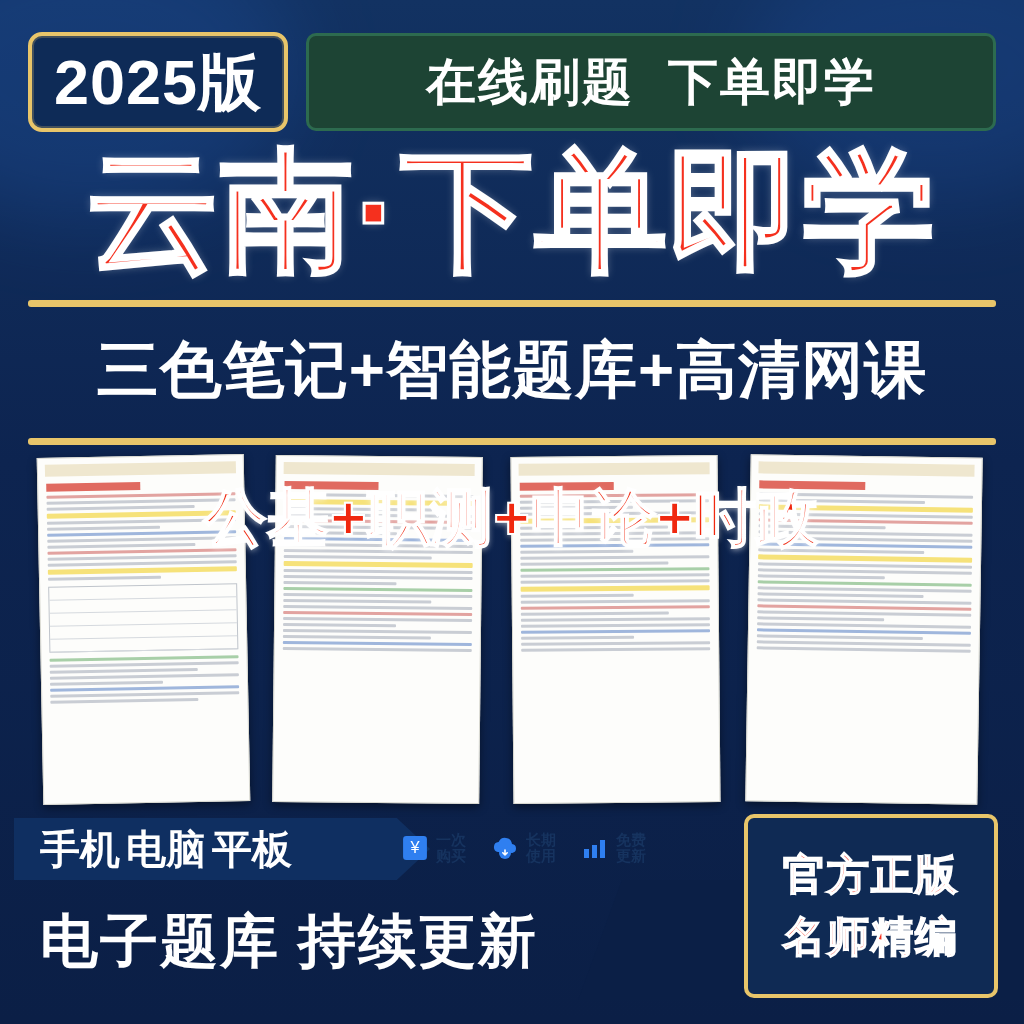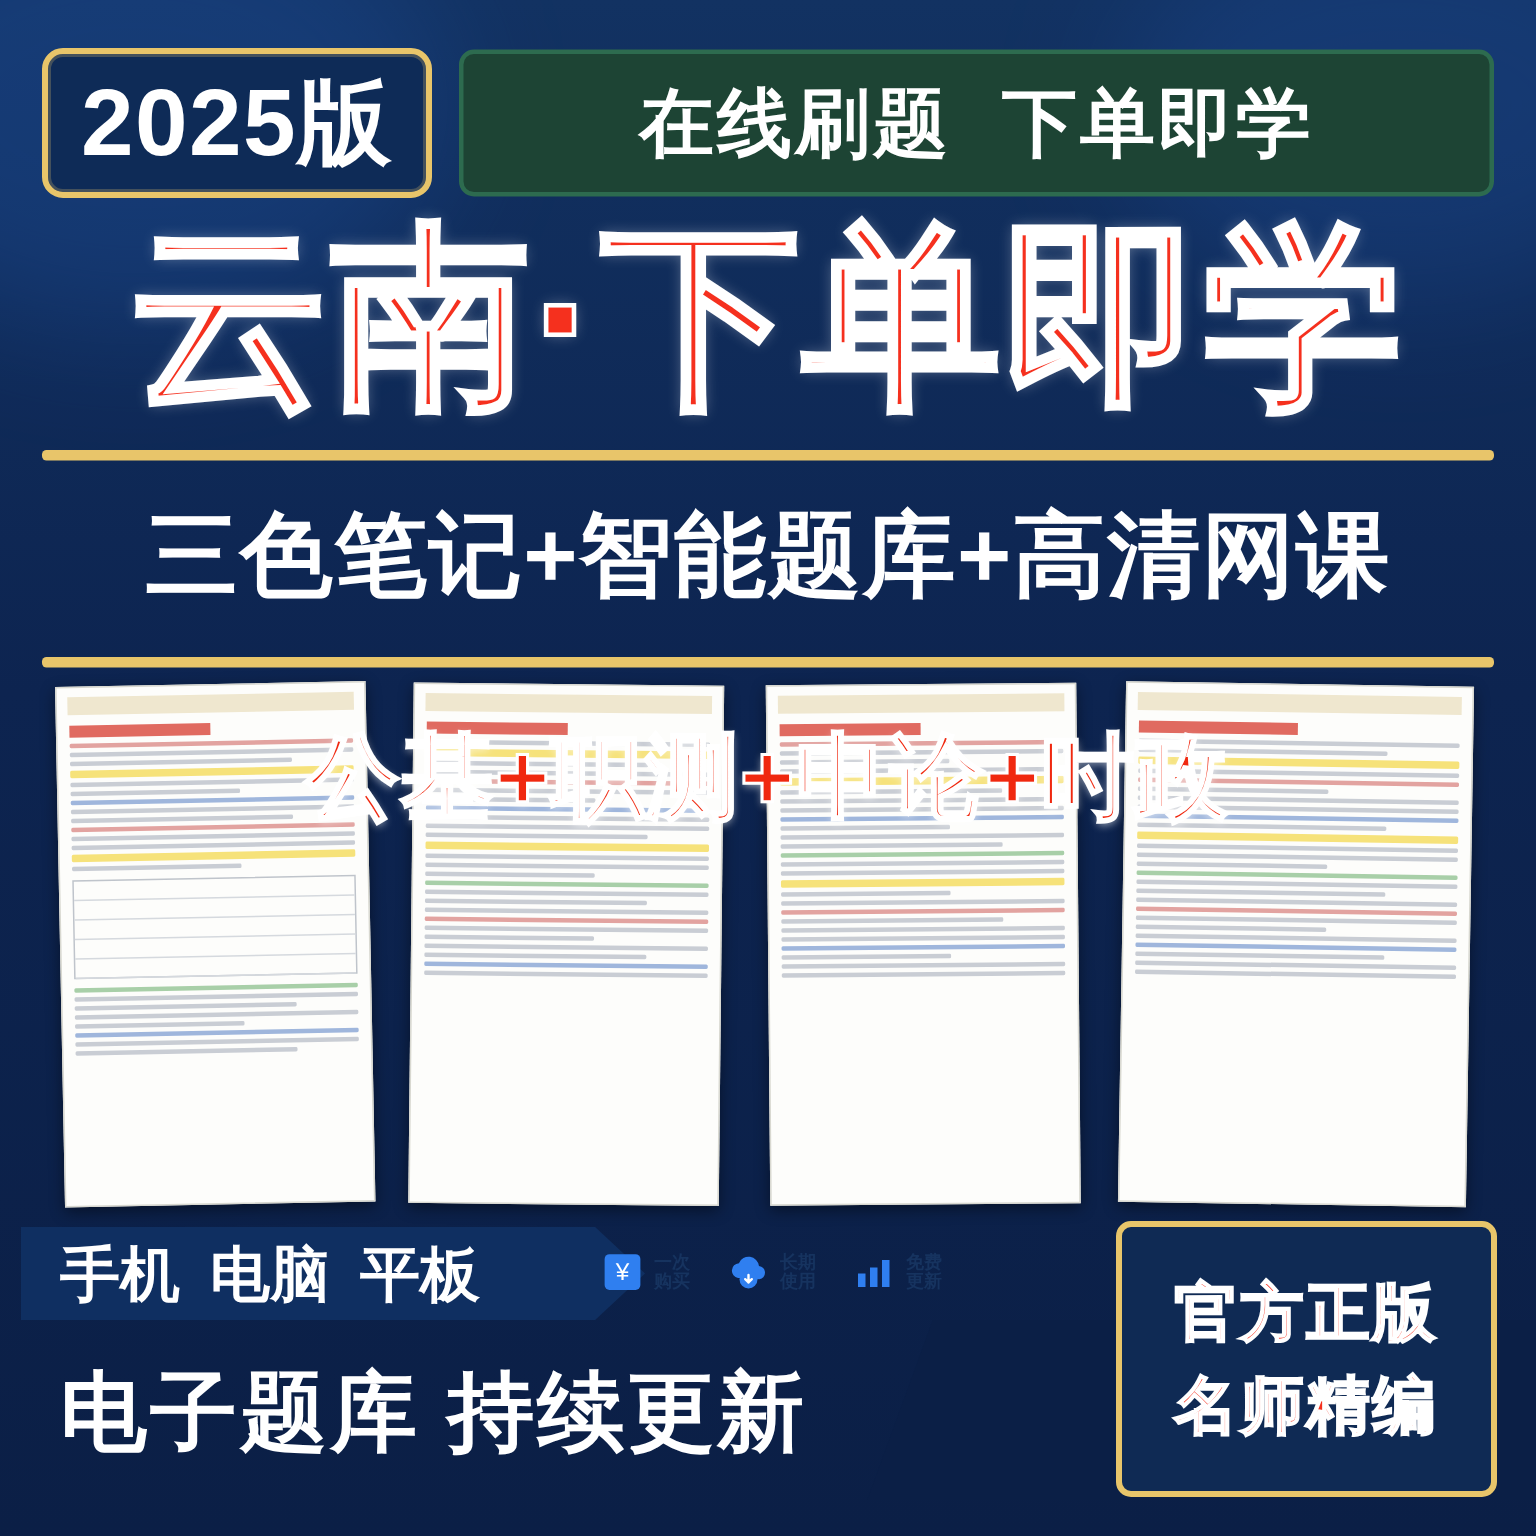--- a/index.html
+++ b/index.html
@@ -95,29 +95,29 @@
     position:absolute;left:188px;top:168px;width:596px;height:72px;
     background:#8fe0b8;display:flex;align-items:center;justify-content:center;
   }
   .greenhl span{font-size:56px;font-weight:bold;color:#123a6e;letter-spacing:2px;}
 
   
   .devbar{
     position:absolute;left:14px;top:818px;width:390px;height:62px;
     background:linear-gradient(90deg,#0f2f61 0%,#0f2f61 72%,#0f2f61 100%);
     clip-path:polygon(0 0,92% 0,100% 50%,92% 100%,0 100%);
-    display:flex;align-items:center;padding-left:26px;gap:20px;
+    display:flex;align-items:center;padding-left:26px;gap:6px;
   }
   .devbar span{font-size:40px;font-weight:bold;color:#ffffff;}
 
   .feats{position:absolute;left:400px;top:812px;width:300px;height:72px;display:flex;gap:24px;align-items:center;}
   .feat{display:flex;align-items:center;gap:6px;}
   .feat .ic{width:30px;height:30px;color:#2f7ff0;display:flex;align-items:center;justify-content:center;}
   .feat .tx{display:flex;flex-direction:column;line-height:1.08;}
-  .feat .tx b{font-size:12px;color:#16335f;font-weight:bold;}
+  .feat .tx b{font-size:15px;color:#16335f;font-weight:bold;}
 
   .bottomtext{
     position:absolute;left:18px;top:894px;width:650px;height:96px;
     display:flex;align-items:center;padding-left:22px;
   }
   .bottomtext span{font-size:58px;font-weight:bold;color:#ffffff;letter-spacing:2px;}
 
   .stamp{
     position:absolute;right:26px;top:814px;width:246px;height:176px;
     border:4px solid #e8c56a;border-radius:10px;background:#0f2a54;

